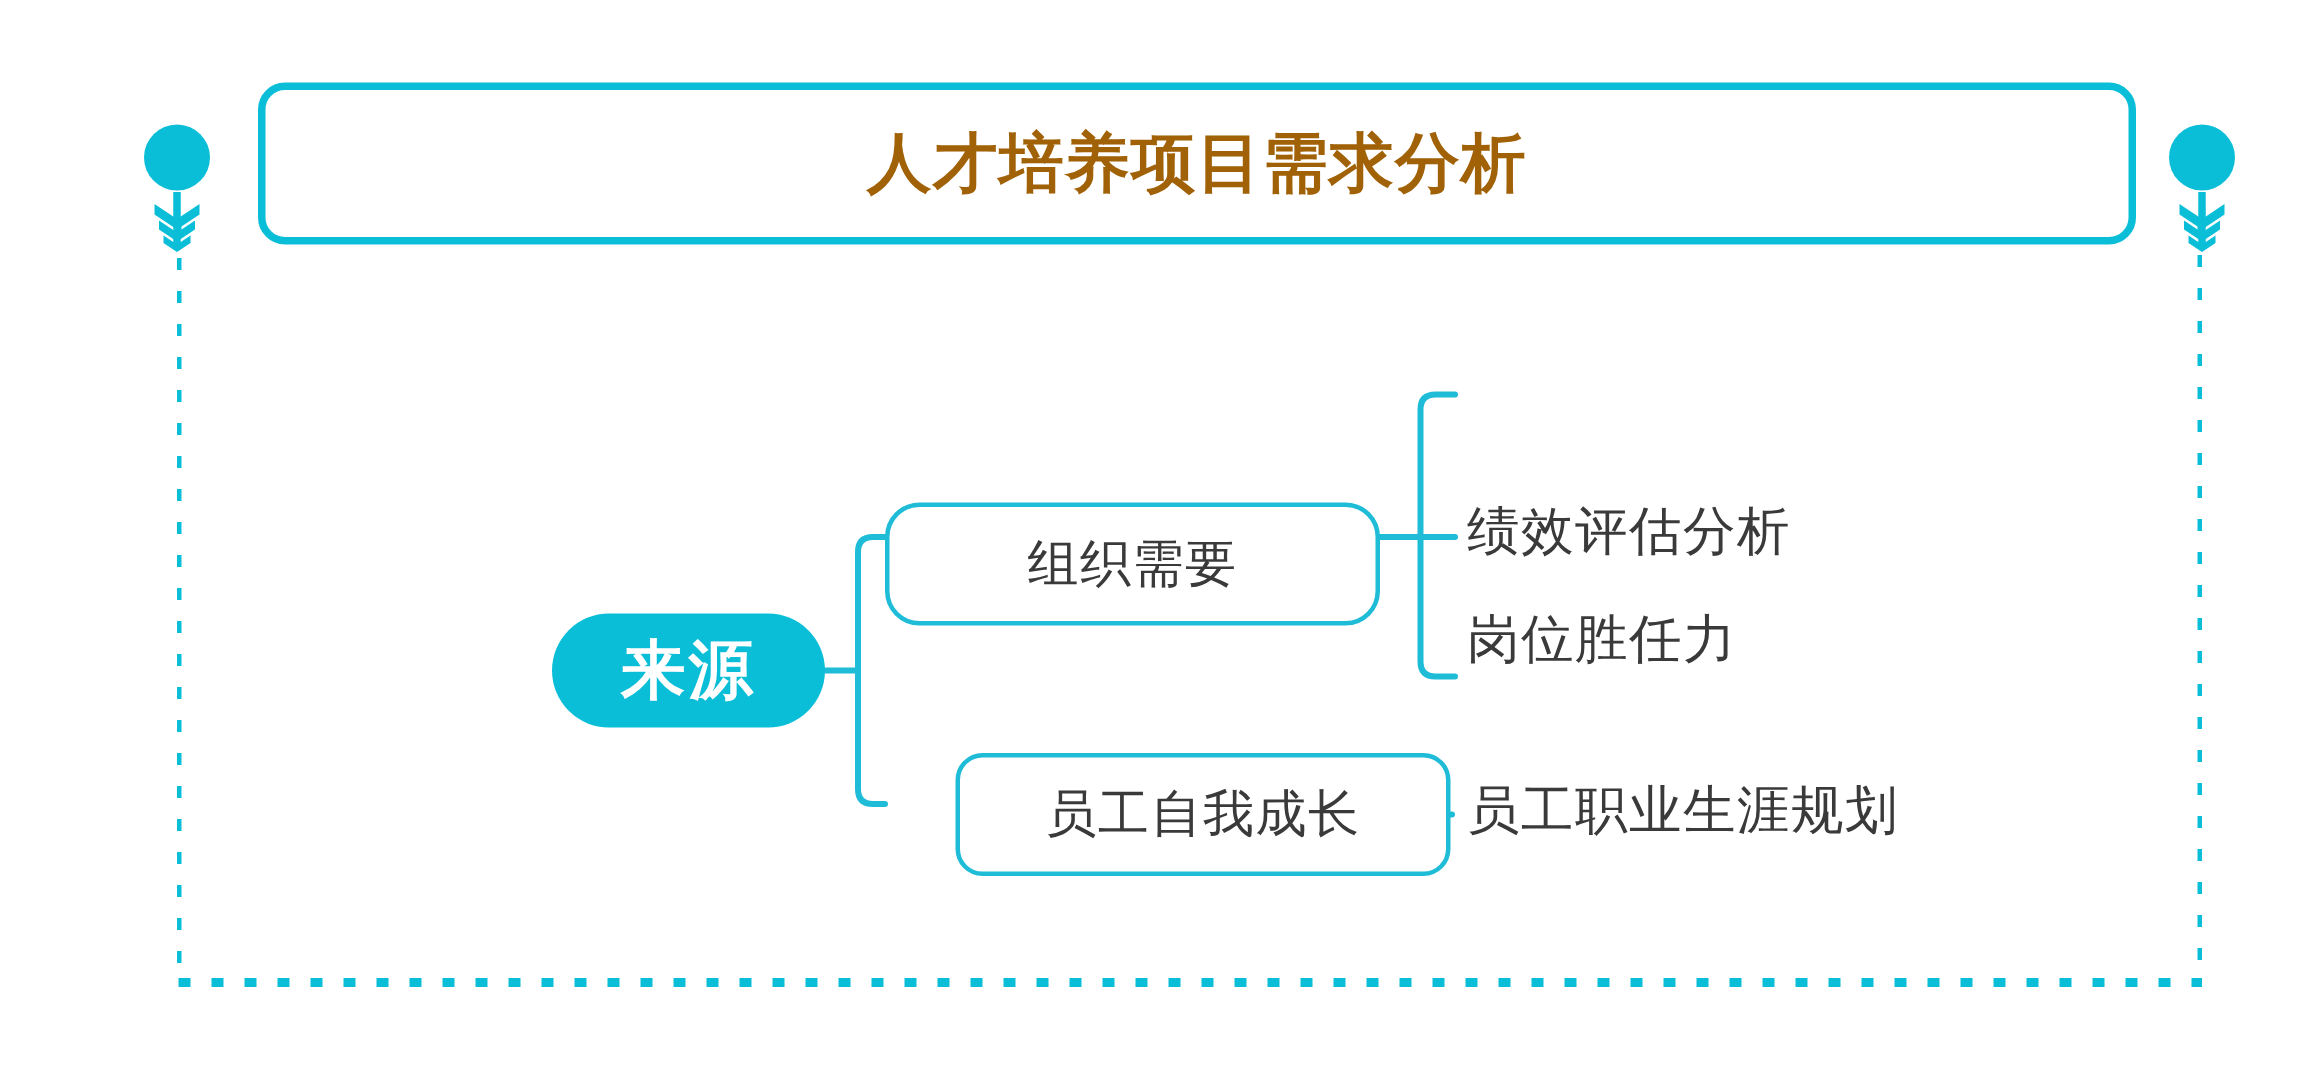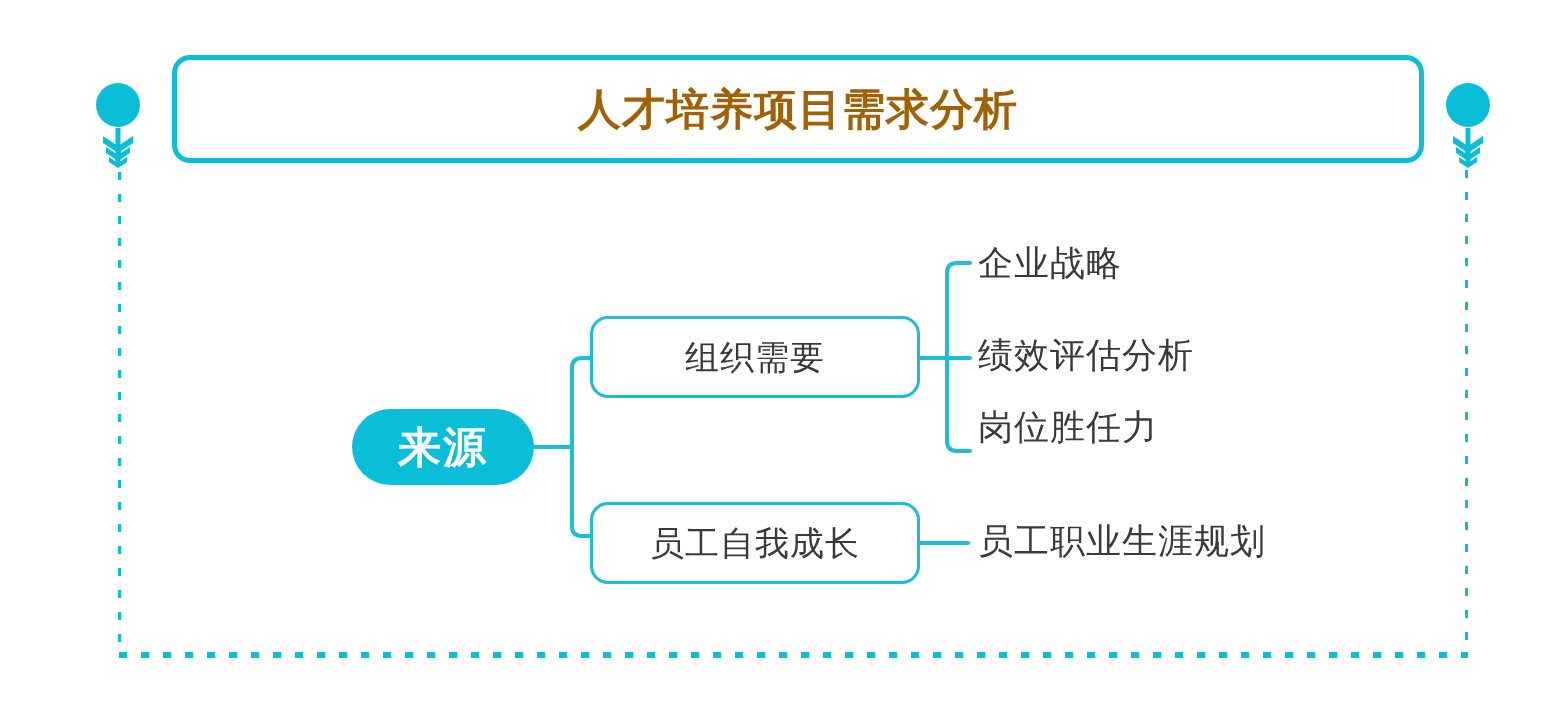--- a/index.html
+++ b/index.html
@@ -55,21 +55,21 @@
     top: 78px;
     width: 56px;
     height: 112px;
   }
   #ornament-left  { left: 90px; }
   #ornament-right { left: 1440px; }
 
   
   #root-node {
     position: absolute;
-    left: 352px;
+    left: 368px;
     top: 409px;
     width: 182px;
     height: 76px;
     background: #0abed8;
     border-radius: 38px;
     display: flex;
     align-items: center;
     justify-content: center;
   }
   #root-label {
@@ -87,22 +87,22 @@
     width: 330px;
     height: 82px;
     box-sizing: border-box;
     border: 3px solid #1fbcd8;
     border-radius: 18px;
     background: #ffffff;
     display: flex;
     align-items: center;
     justify-content: center;
   }
-  #branch-box-0 { top: 316px; }
-  #branch-box-1 { top: 502px; }
+  #branch-box-0 { top: 335px; border-radius: 23px; }
+  #branch-box-1 { top: 502px; margin-left: 47px; }
   .branch-label {
     font-size: 34px;
     color: #3a3a3a;
     letter-spacing: 1px;
     line-height: 1;
     white-space: nowrap;
   }
   
   .leaf-label {
     position: absolute;
@@ -176,18 +176,17 @@
     <span id="root-label">来源</span>
   </div>
 
   <div id="branch-box-0" class="branch-box">
     <span class="branch-label">组织需要</span>
   </div>
   <div id="branch-box-1" class="branch-box">
     <span class="branch-label">员工自我成长</span>
   </div>
 
-  <div id="leaf-label-0" class="leaf-label">企业战略</div>
   <div id="leaf-label-1" class="leaf-label">绩效评估分析</div>
   <div id="leaf-label-2" class="leaf-label">岗位胜任力</div>
   <div id="leaf-label-3" class="leaf-label">员工职业生涯规划</div>
 
 </div>
 
 </body></html>

